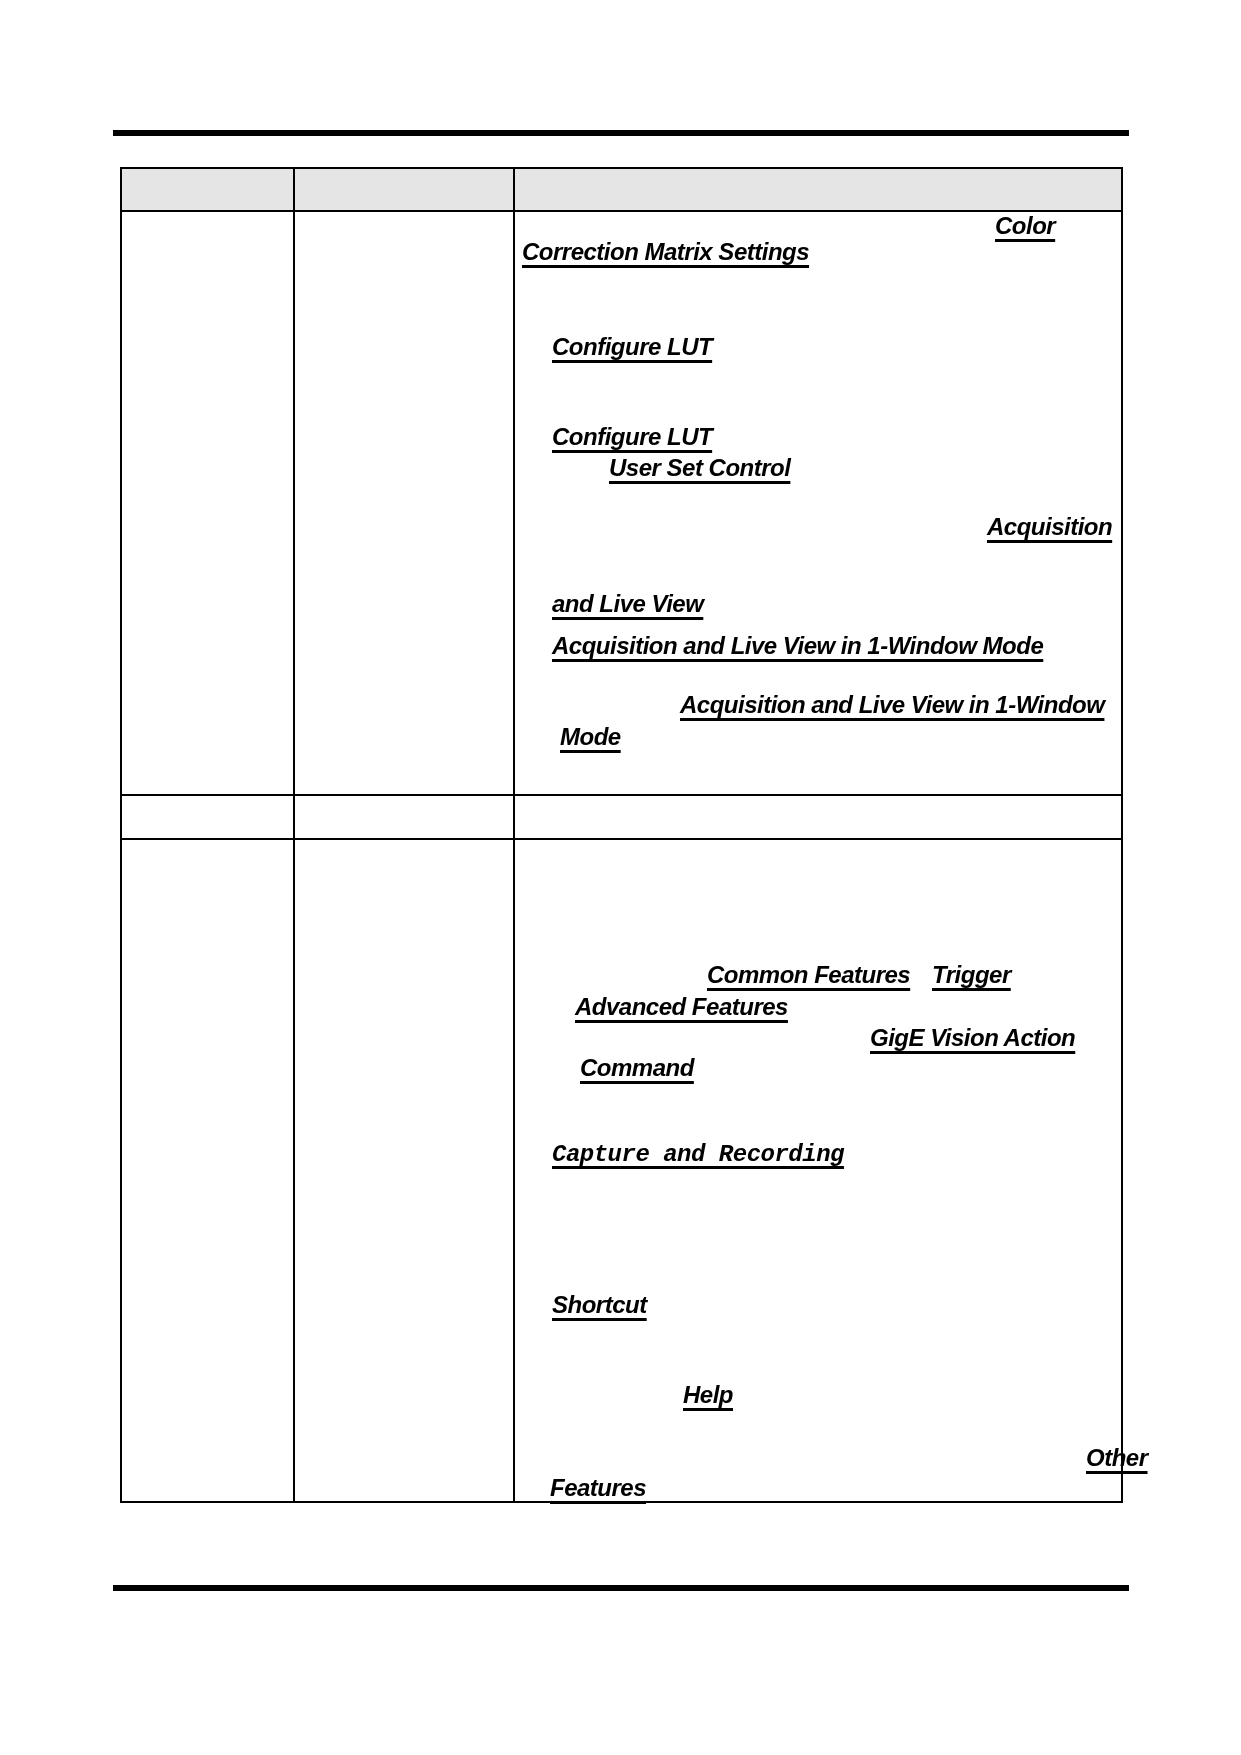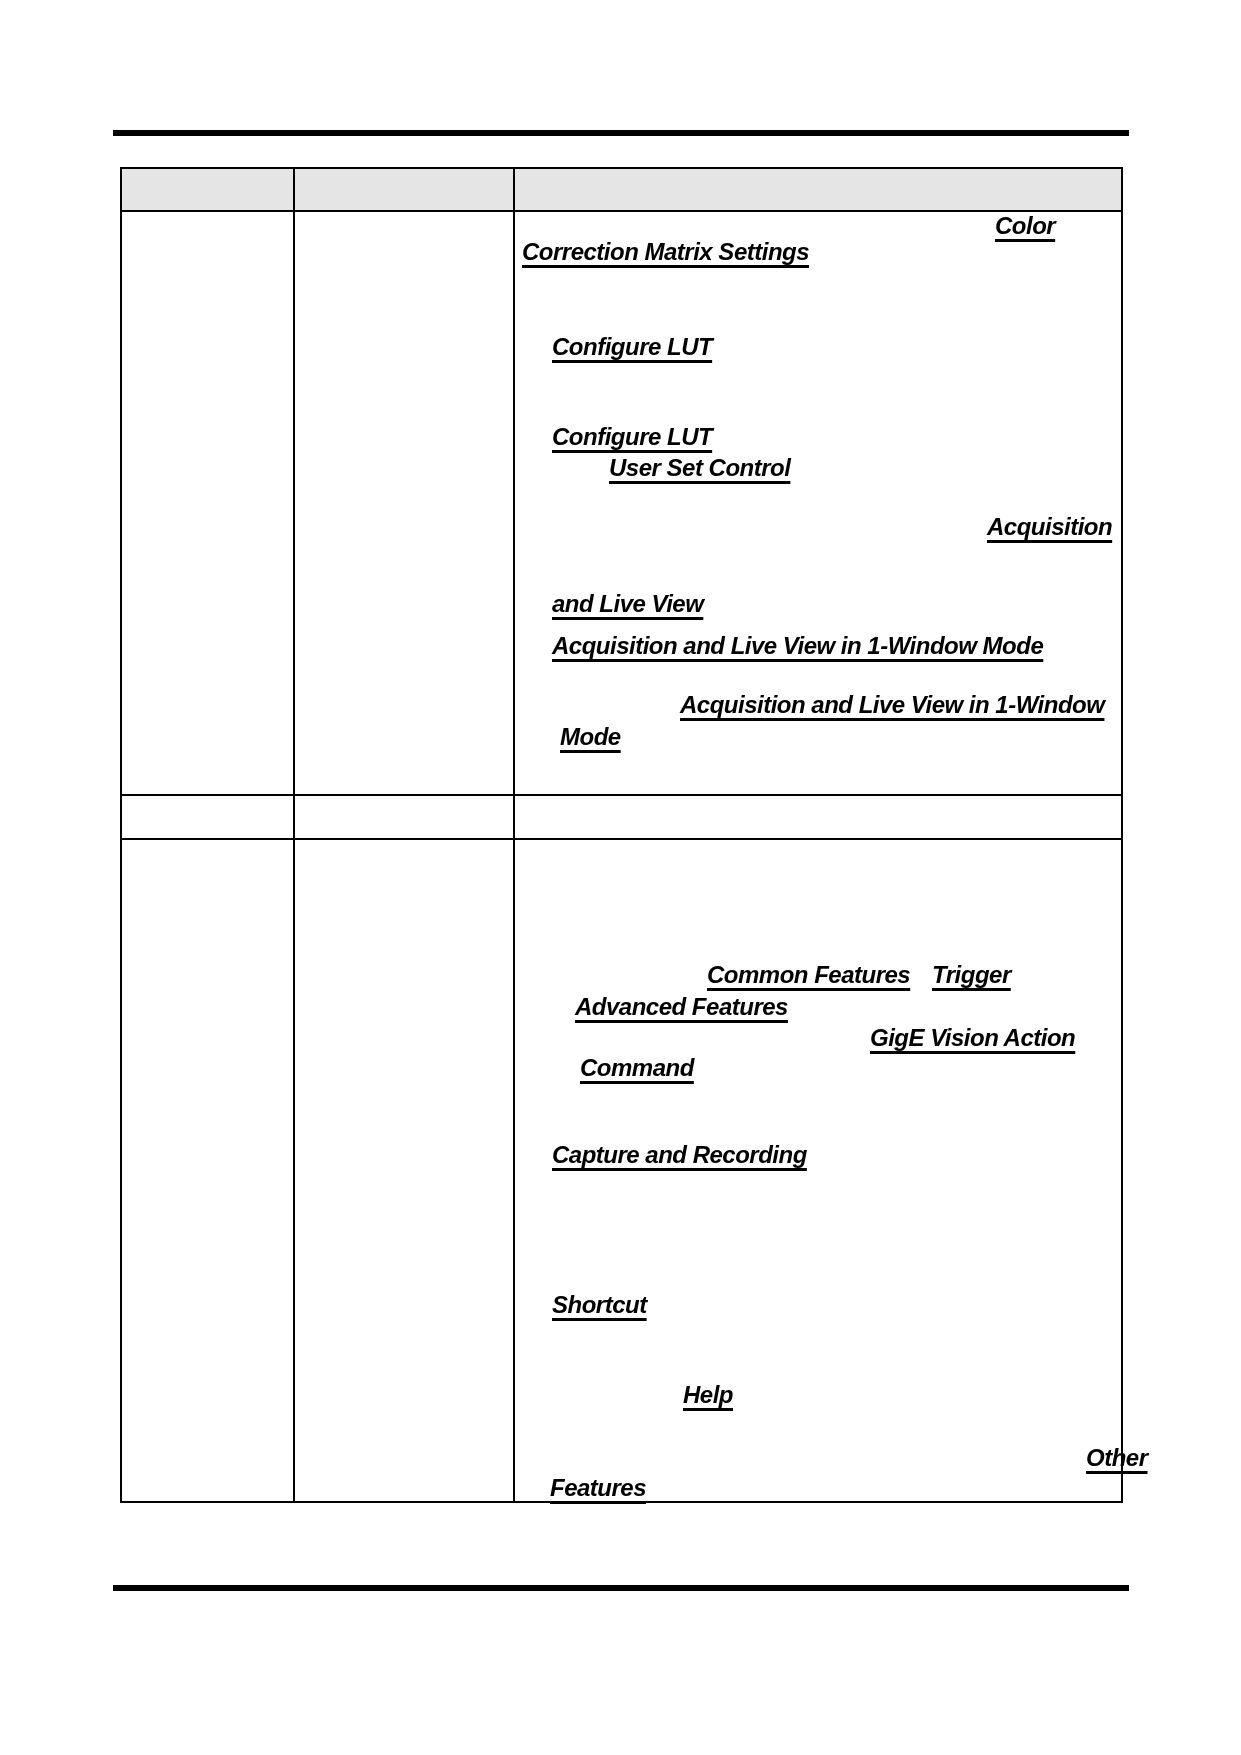--- a/index.html
+++ b/index.html
@@ -53,21 +53,21 @@
   .f6{left:987px;top:512px;}
   .f7{left:552px;top:545px;margin-top:44px;}
   .f8{left:552px;top:631px;text-align:right;}
   .f9{left:680px;top:690px;}
   .f10{left:560px;top:722px;font-style:italic;}
   .f11{left:707px;top:960px;}
   .f12{left:922px;top:960px;margin-left:10px;}
   .f13{left:575px;top:992px;}
   .f14{left:870px;top:1023px;}
   .f15{left:580px;top:1053px;}
-  .f16{left:552px;top:1140px;}
+  .f16{left:552px;top:1140px;font-family:Liberation Mono, monospace;}
   .f17{left:552px;top:1290px;}
   .f18{left:683px;top:1380px;}
   .f19{left:1038px;top:1443px;margin-left:48px;}
   .f20{left:550px;top:1473px;}
 </style>
 </head>
 <body>
 
 <div class="page">
 

